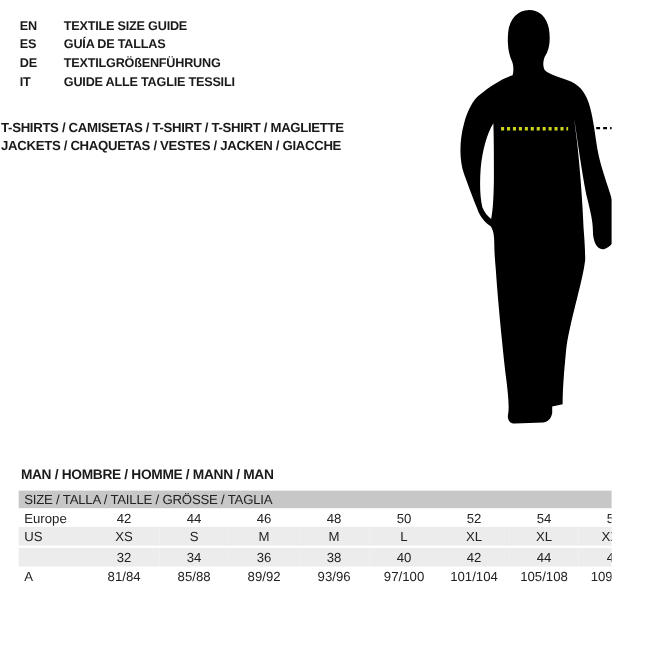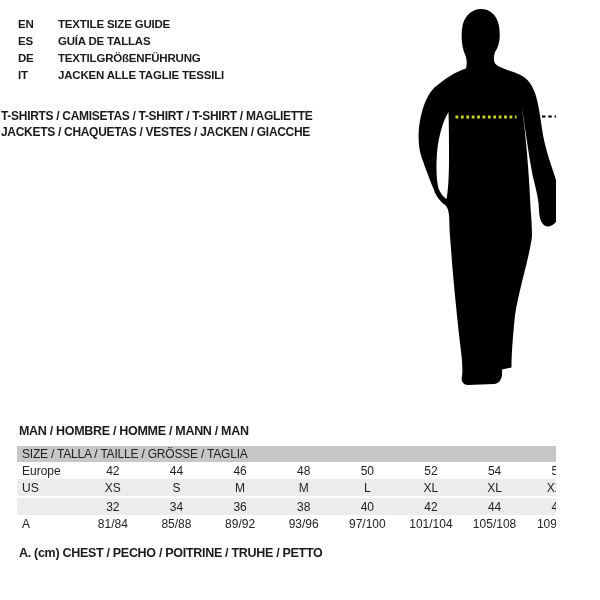--- a/index.html
+++ b/index.html
@@ -48,21 +48,21 @@
     <div class="lang-row">
       <span class="lang-code">ES</span>
       <span>GUÍA DE TALLAS</span>
     </div>
     <div class="lang-row">
       <span class="lang-code">DE</span>
       <span>TEXTILGRÖßENFÜHRUNG</span>
     </div>
     <div class="lang-row">
       <span class="lang-code">IT</span>
-      <span>JACKEN ALLE TAGLIE TESSILI</span>
+      <span>GUIDE ALLE TAGLIE TESSILI</span>
     </div>
   </div>
 
   <div class="cat-block">
     <div>T-SHIRTS / CAMISETAS / T-SHIRT / T-SHIRT / MAGLIETTE</div>
     <div>JACKETS / CHAQUETAS / VESTES / JACKEN / GIACCHE</div>
   </div>
 
   <svg class="figure-svg" width="182" height="392" viewBox="398 3 182 392" xmlns="http://www.w3.org/2000/svg">
     <path fill-rule="evenodd" d="
@@ -174,15 +174,14 @@
         <td>89/92</td>
         <td>93/96</td>
         <td>97/100</td>
         <td>101/104</td>
         <td>105/108</td>
         <td>109/112</td>
       </tr>
     </tbody>
   </table>
 
-  <div class="footnote">A. (cm) CHEST / PECHO / POITRINE / TRUHE / PETTO</div>
 
 </div>
 
 </body></html>

